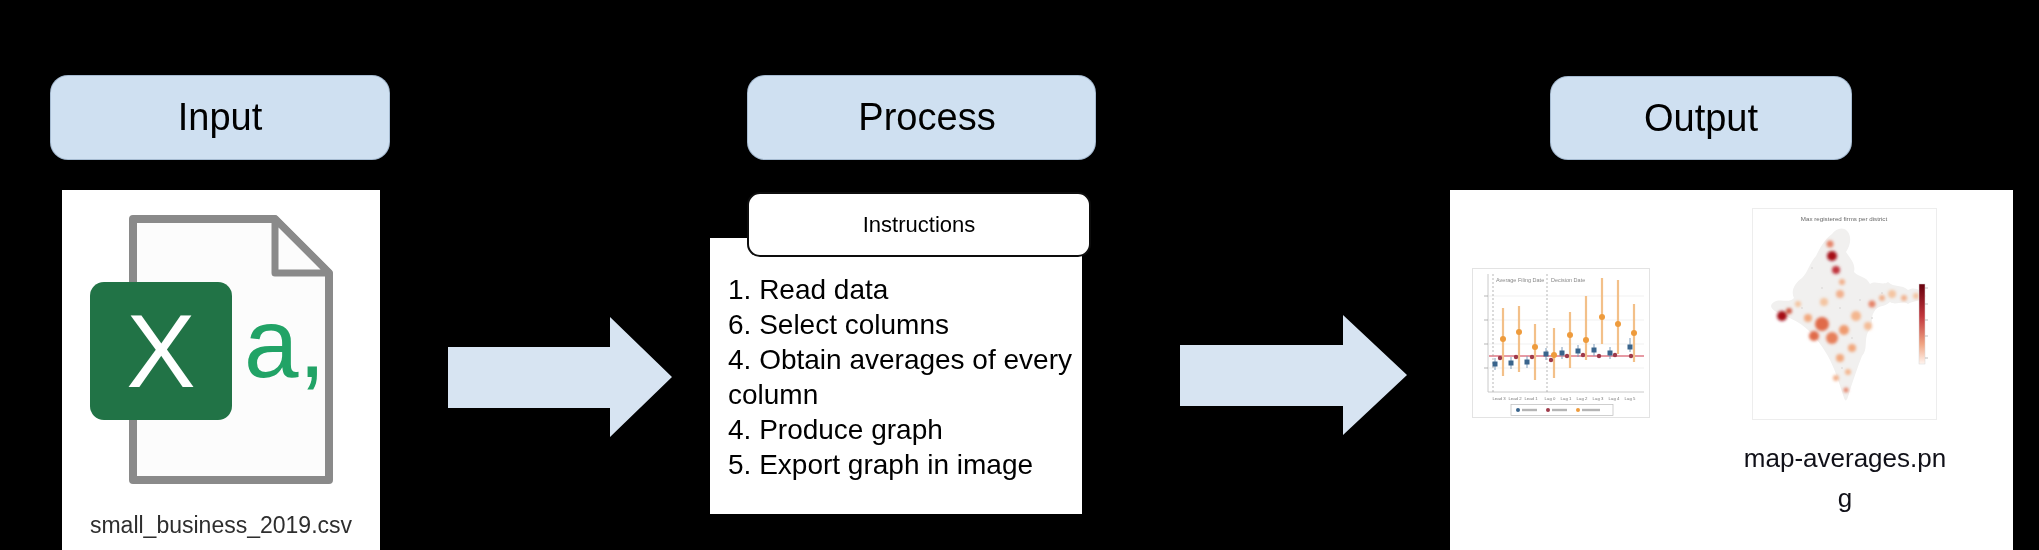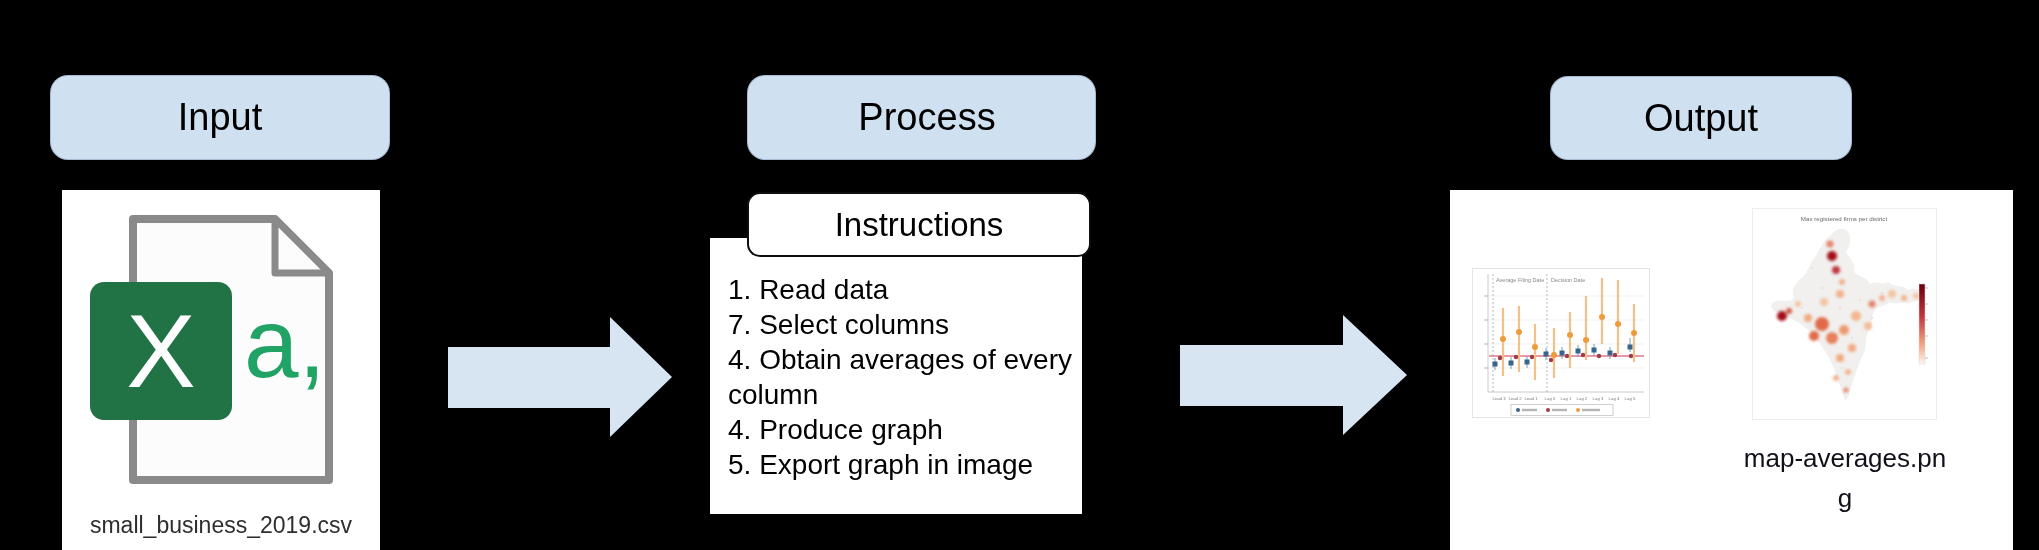--- a/index.html
+++ b/index.html
@@ -13,21 +13,21 @@
   #hdr-process{left:747px;top:35px;width:336px;height:83px;padding-left:11px;}
   #hdr-output{left:1550px;top:36px;width:300px;height:82px;}
   
   .panel{position:absolute;background:#ffffff;}
   #panel-input{left:62px;top:150px;width:318px;height:378px;}
   #panel-process{left:710px;top:198px;width:372px;height:276px;z-index:1;}
   #panel-output{left:1450px;top:150px;width:563px;height:360px;}
   
   #instructions-pill{position:absolute;left:747px;top:152px;width:340px;height:61px;
        background:#fff;border:2.5px solid #0d0d0d;border-radius:13px;z-index:3;
-       display:flex;align-items:center;justify-content:center;font-size:33px;}
+       display:flex;align-items:center;justify-content:center;font-size:22px;}
   
   #steps{position:absolute;left:18px;top:34px;width:378px;font-size:28px;line-height:35px;color:#000;}
   
   #doc-svg{position:absolute;left:63px;top:22px;}
   #xl-badge{position:absolute;left:28px;top:92px;width:142px;height:138px;border-radius:14px;
        background:#217346;display:flex;align-items:center;justify-content:center;
        color:#fff;font-size:104px;z-index:2;}
   #csv-a{position:absolute;left:182px;top:100px;font-size:98px;line-height:1.1;
        color:#21a366;z-index:2;}
   #input-filename{position:absolute;left:0;top:322px;width:100%;text-align:center;
@@ -75,21 +75,21 @@
   <svg class="arrow" id="arrow1" width="224" height="120" viewBox="0 0 224 120">
     <polygon points="0,30 162,30 162,0 224,60 162,120 162,91 0,91" fill="#d7e4f2"></polygon>
   </svg>
 
   <div id="instructions-pill">
     <span>Instructions</span>
   </div>
   <div class="panel" id="panel-process">
     <div id="steps">
       <div>1. Read data</div>
-      <div>7. Select columns</div>
+      <div>6. Select columns</div>
       <div>4. Obtain averages of every column</div>
       <div>4. Produce graph</div>
       <div>5. Export graph in image</div>
     </div>
   </div>
 
   <svg class="arrow" id="arrow2" width="227" height="120" viewBox="0 0 227 120">
     <polygon points="0,30 163,30 163,0 227,60 163,120 163,91 0,91" fill="#d7e4f2"></polygon>
   </svg>
 

